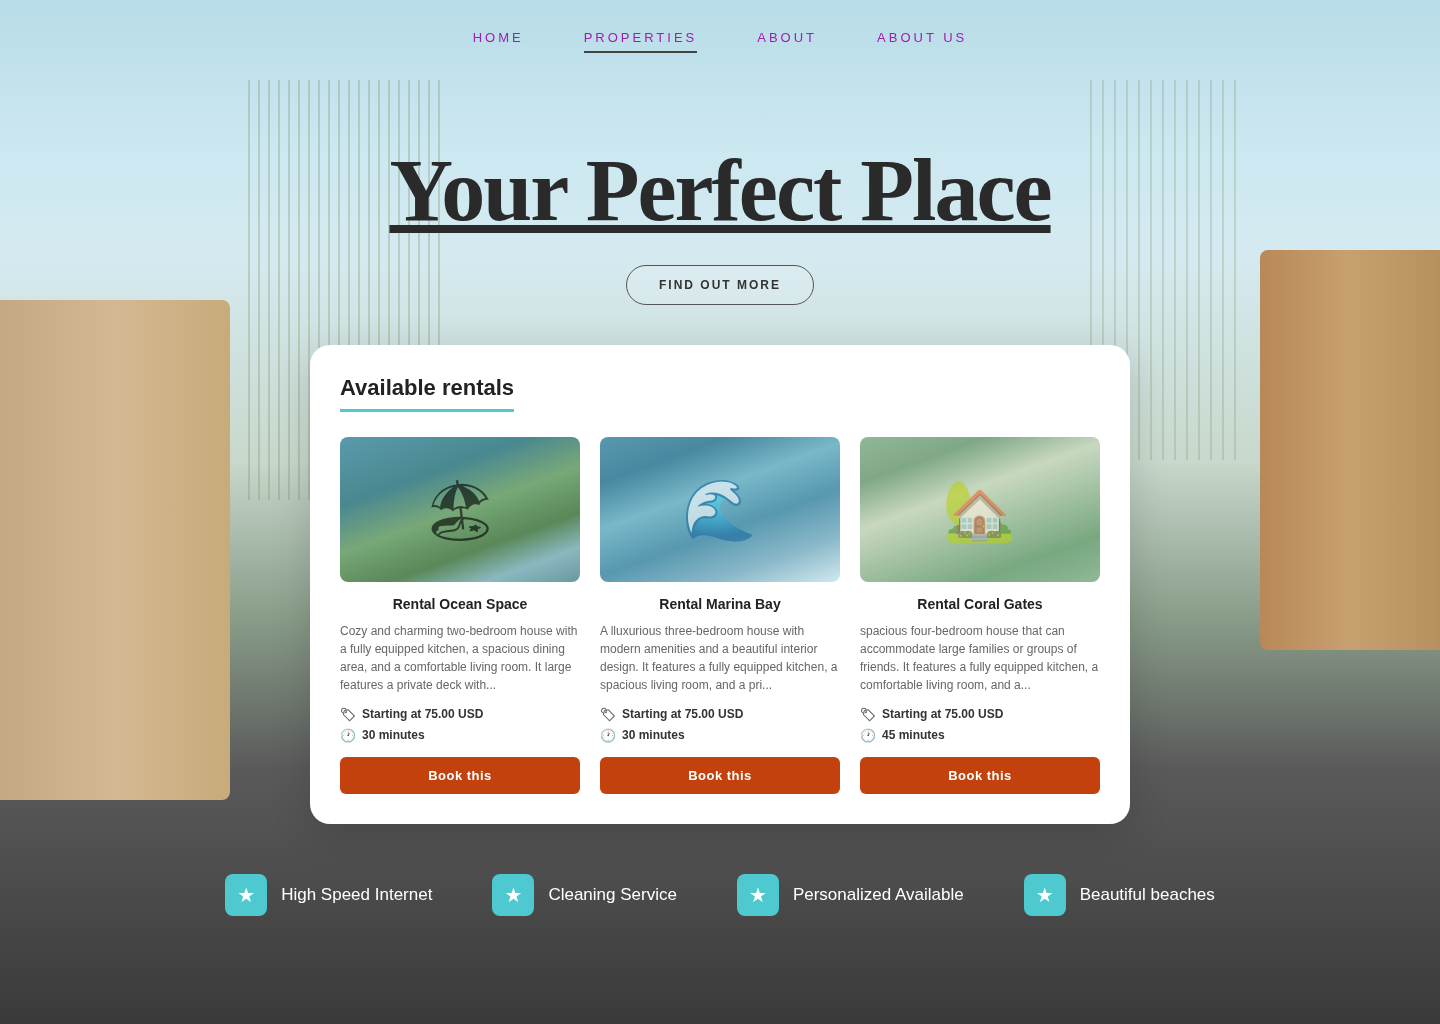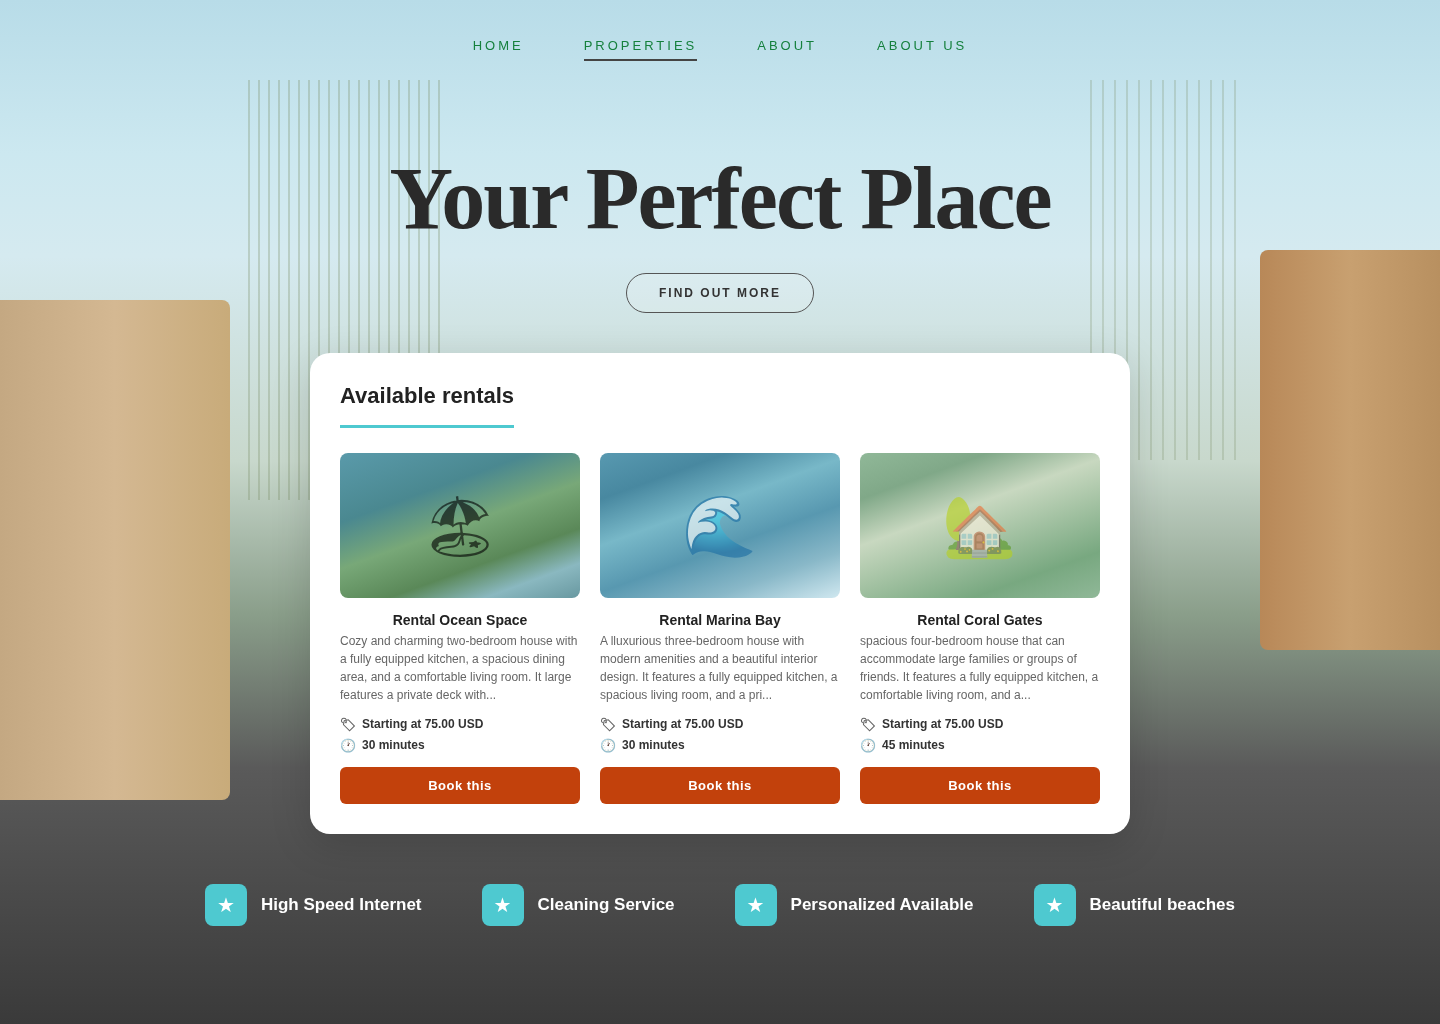--- a/index.html
+++ b/index.html
@@ -57,26 +57,25 @@
       display: flex;
       justify-content: center;
       align-items: center;
       gap: 60px;
       padding: 30px 0 20px;
     }
 
     .nav-item {
       font-size: 13px;
       letter-spacing: 3px;
-      color: #15803d;
+      color: #a21caf;
       text-decoration: none;
       font-weight: 500;
       cursor: pointer;
       position: relative;
-      margin-top: 8px;
     }
 
     .nav-item.active::after {
       content: '';
       position: absolute;
       bottom: -8px;
       left: 0; right: 0;
       height: 2px;
       background: #444;
     }
@@ -89,20 +88,21 @@
       padding-top: 80px;
     }
 
     .hero-title {
       font-size: 88px;
       font-weight: 900;
       color: #2a2a2a;
       letter-spacing: -2px;
       line-height: 1.05;
       font-family: Georgia, serif;
+      text-decoration: underline;
     }
 
     .find-out-btn {
       display: inline-block;
       margin-top: 28px;
       padding: 12px 32px;
       border: 1.5px solid #555;
       border-radius: 30px;
       background: rgba(255,255,255,0.15);
       font-size: 12px;
@@ -123,21 +123,21 @@
       border-radius: 20px;
       padding: 30px 30px 30px;
       box-shadow: 0 10px 40px rgba(0,0,0,0.15);
     }
 
     .section-title {
       font-size: 22px;
       font-weight: 800;
       color: #222;
       margin-bottom: 5px;
-      padding-bottom: 16px;
+      padding-bottom: 8px;
       border-bottom: 3px solid #4ec9d0;
       display: inline-block;
     }
 
     .cards-grid {
       display: flex;
       gap: 20px;
       margin-top: 20px;
     }
 
@@ -194,21 +194,21 @@
       font-size: 60px;
       opacity: 0.6;
     }
 
     .card-title {
       font-size: 14px;
       font-weight: 700;
       color: #222;
       text-align: center;
       margin-top: 14px;
-      margin-bottom: 4px;
+      margin-bottom: 10px;
     }
 
     .card-desc {
       font-size: 12px;
       color: #666;
       line-height: 1.5;
       margin-bottom: 12px;
     }
 
     .card-meta {
@@ -277,21 +277,21 @@
       align-items: center;
       justify-content: center;
       font-size: 20px;
       color: white;
       flex-shrink: 0;
     }
 
     .feature-label {
       font-size: 17px;
       color: white;
-      font-weight: 700;
+      font-weight: 400;
     }
 
     
     .grass-lines {
       position: absolute;
       top: 80px;
       left: 240px;
       width: 200px;
       height: 420px;
       z-index: 2;

